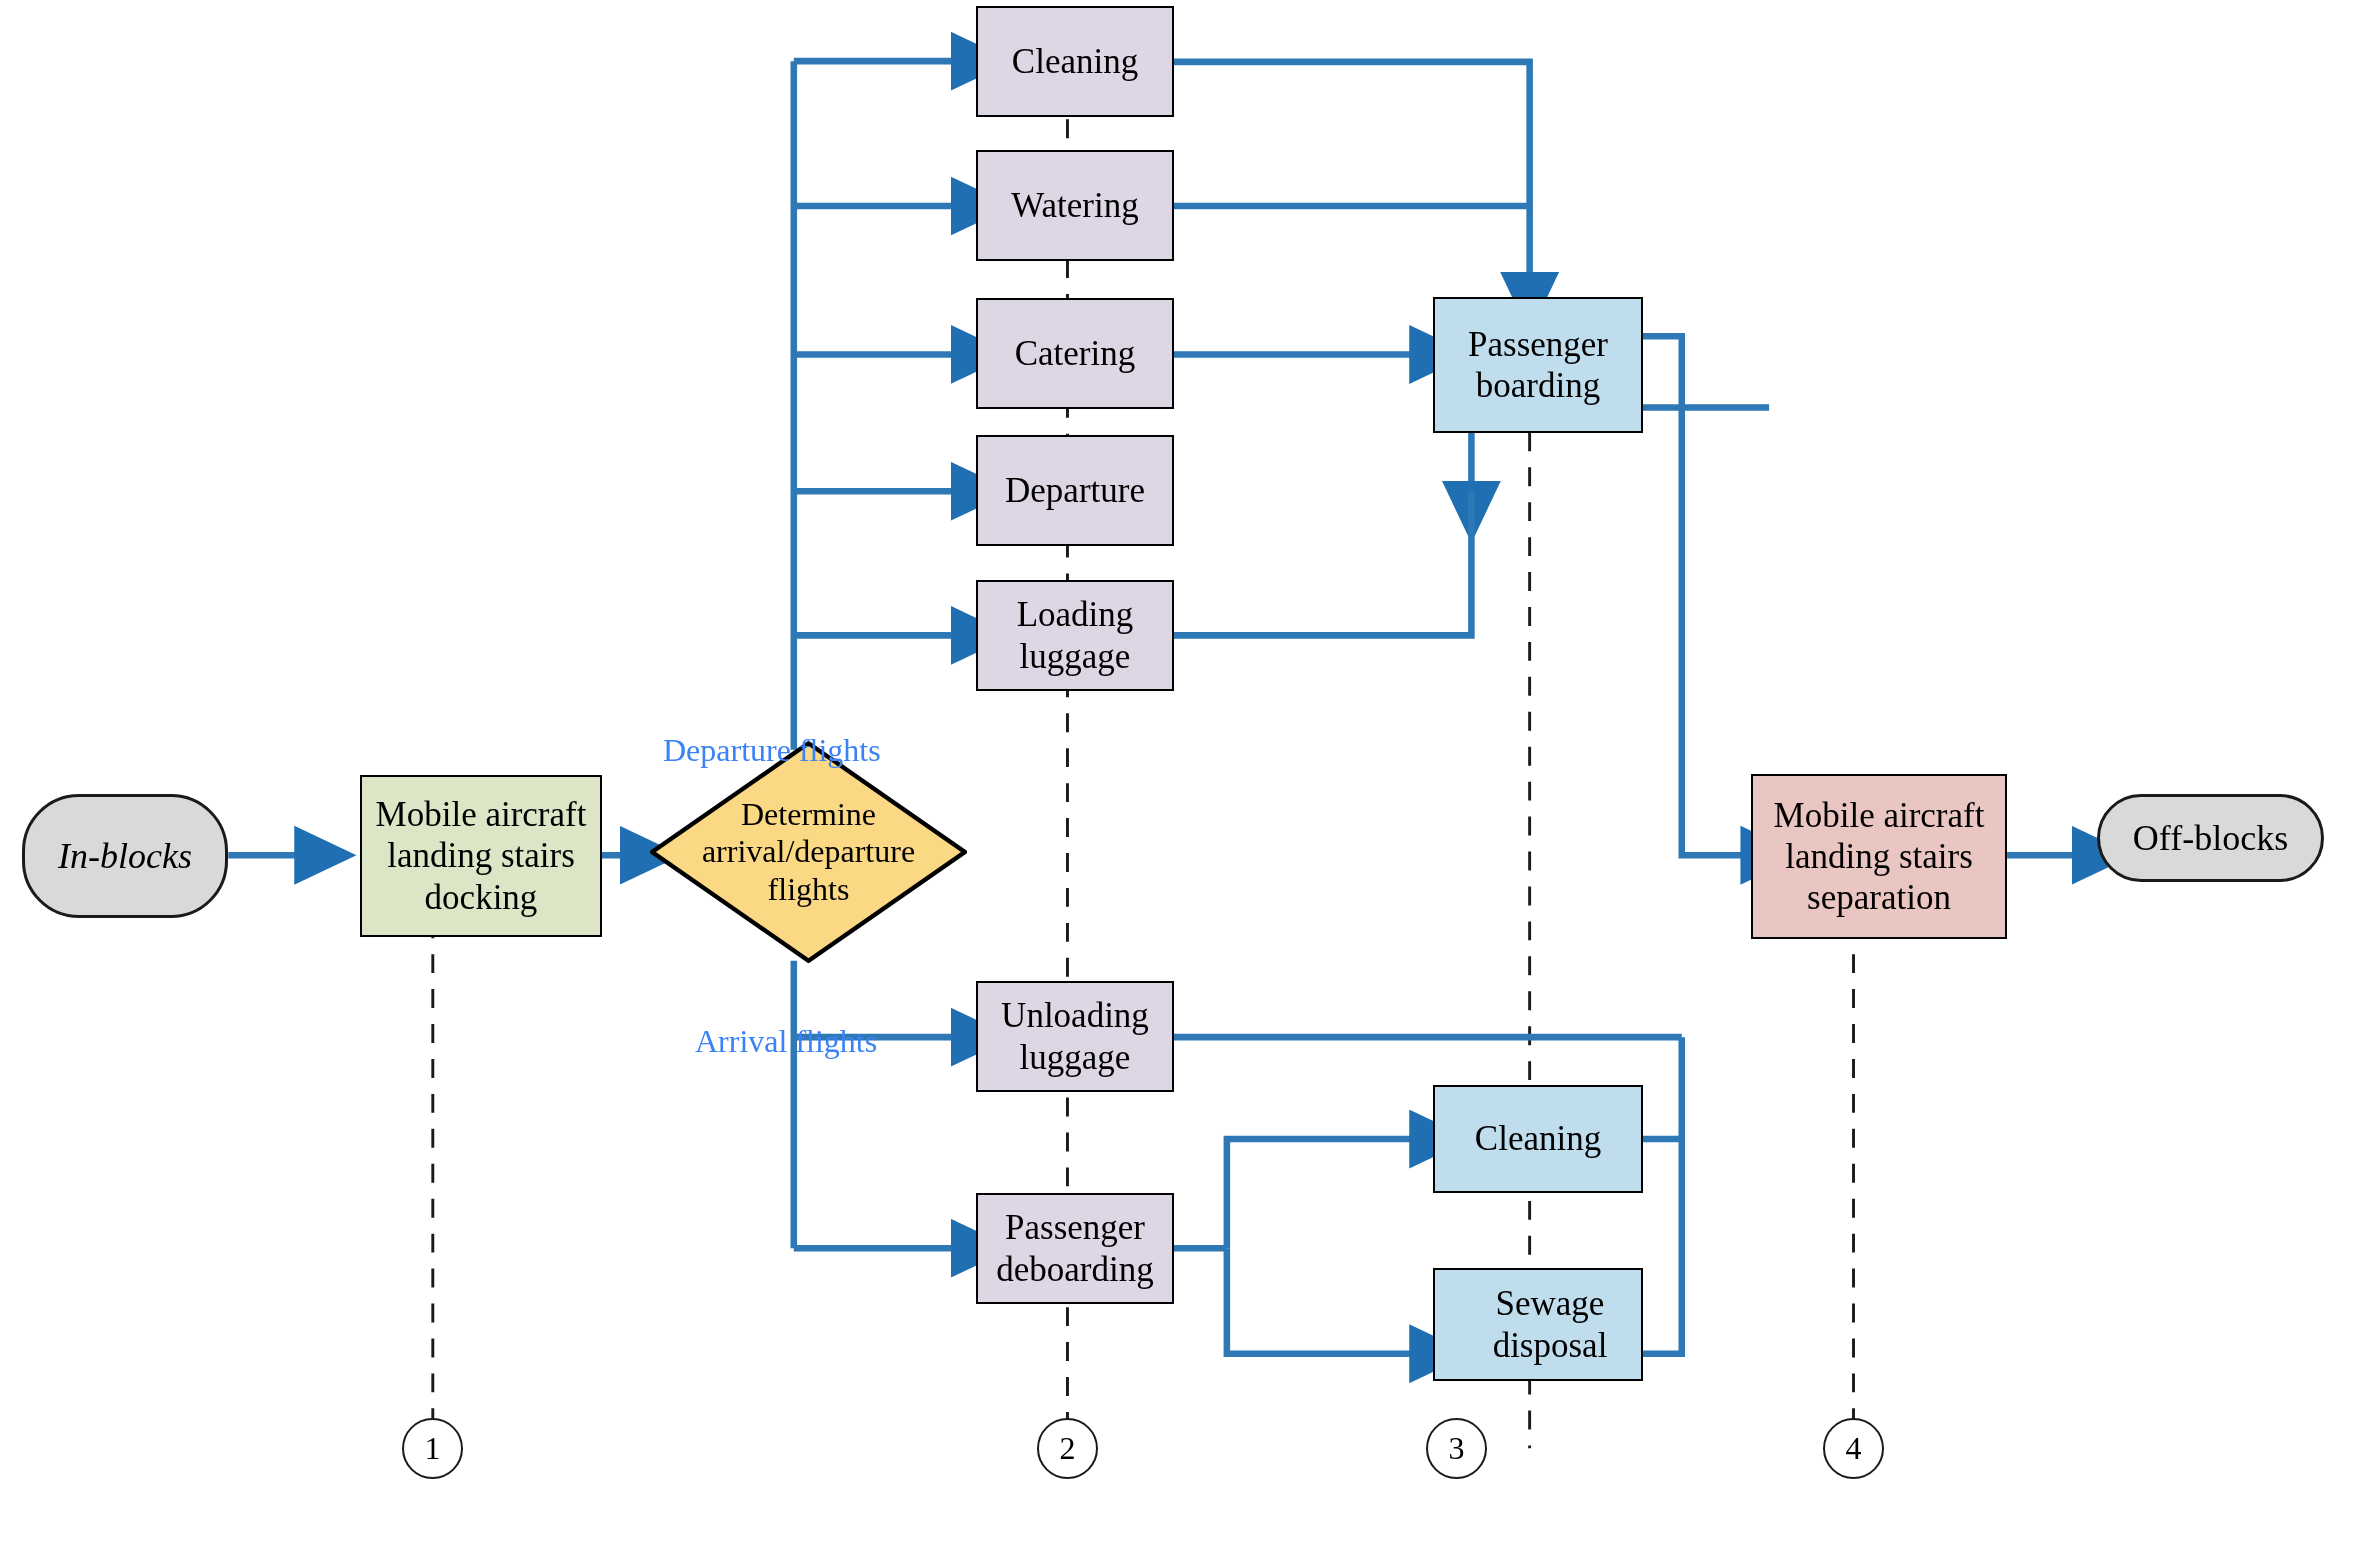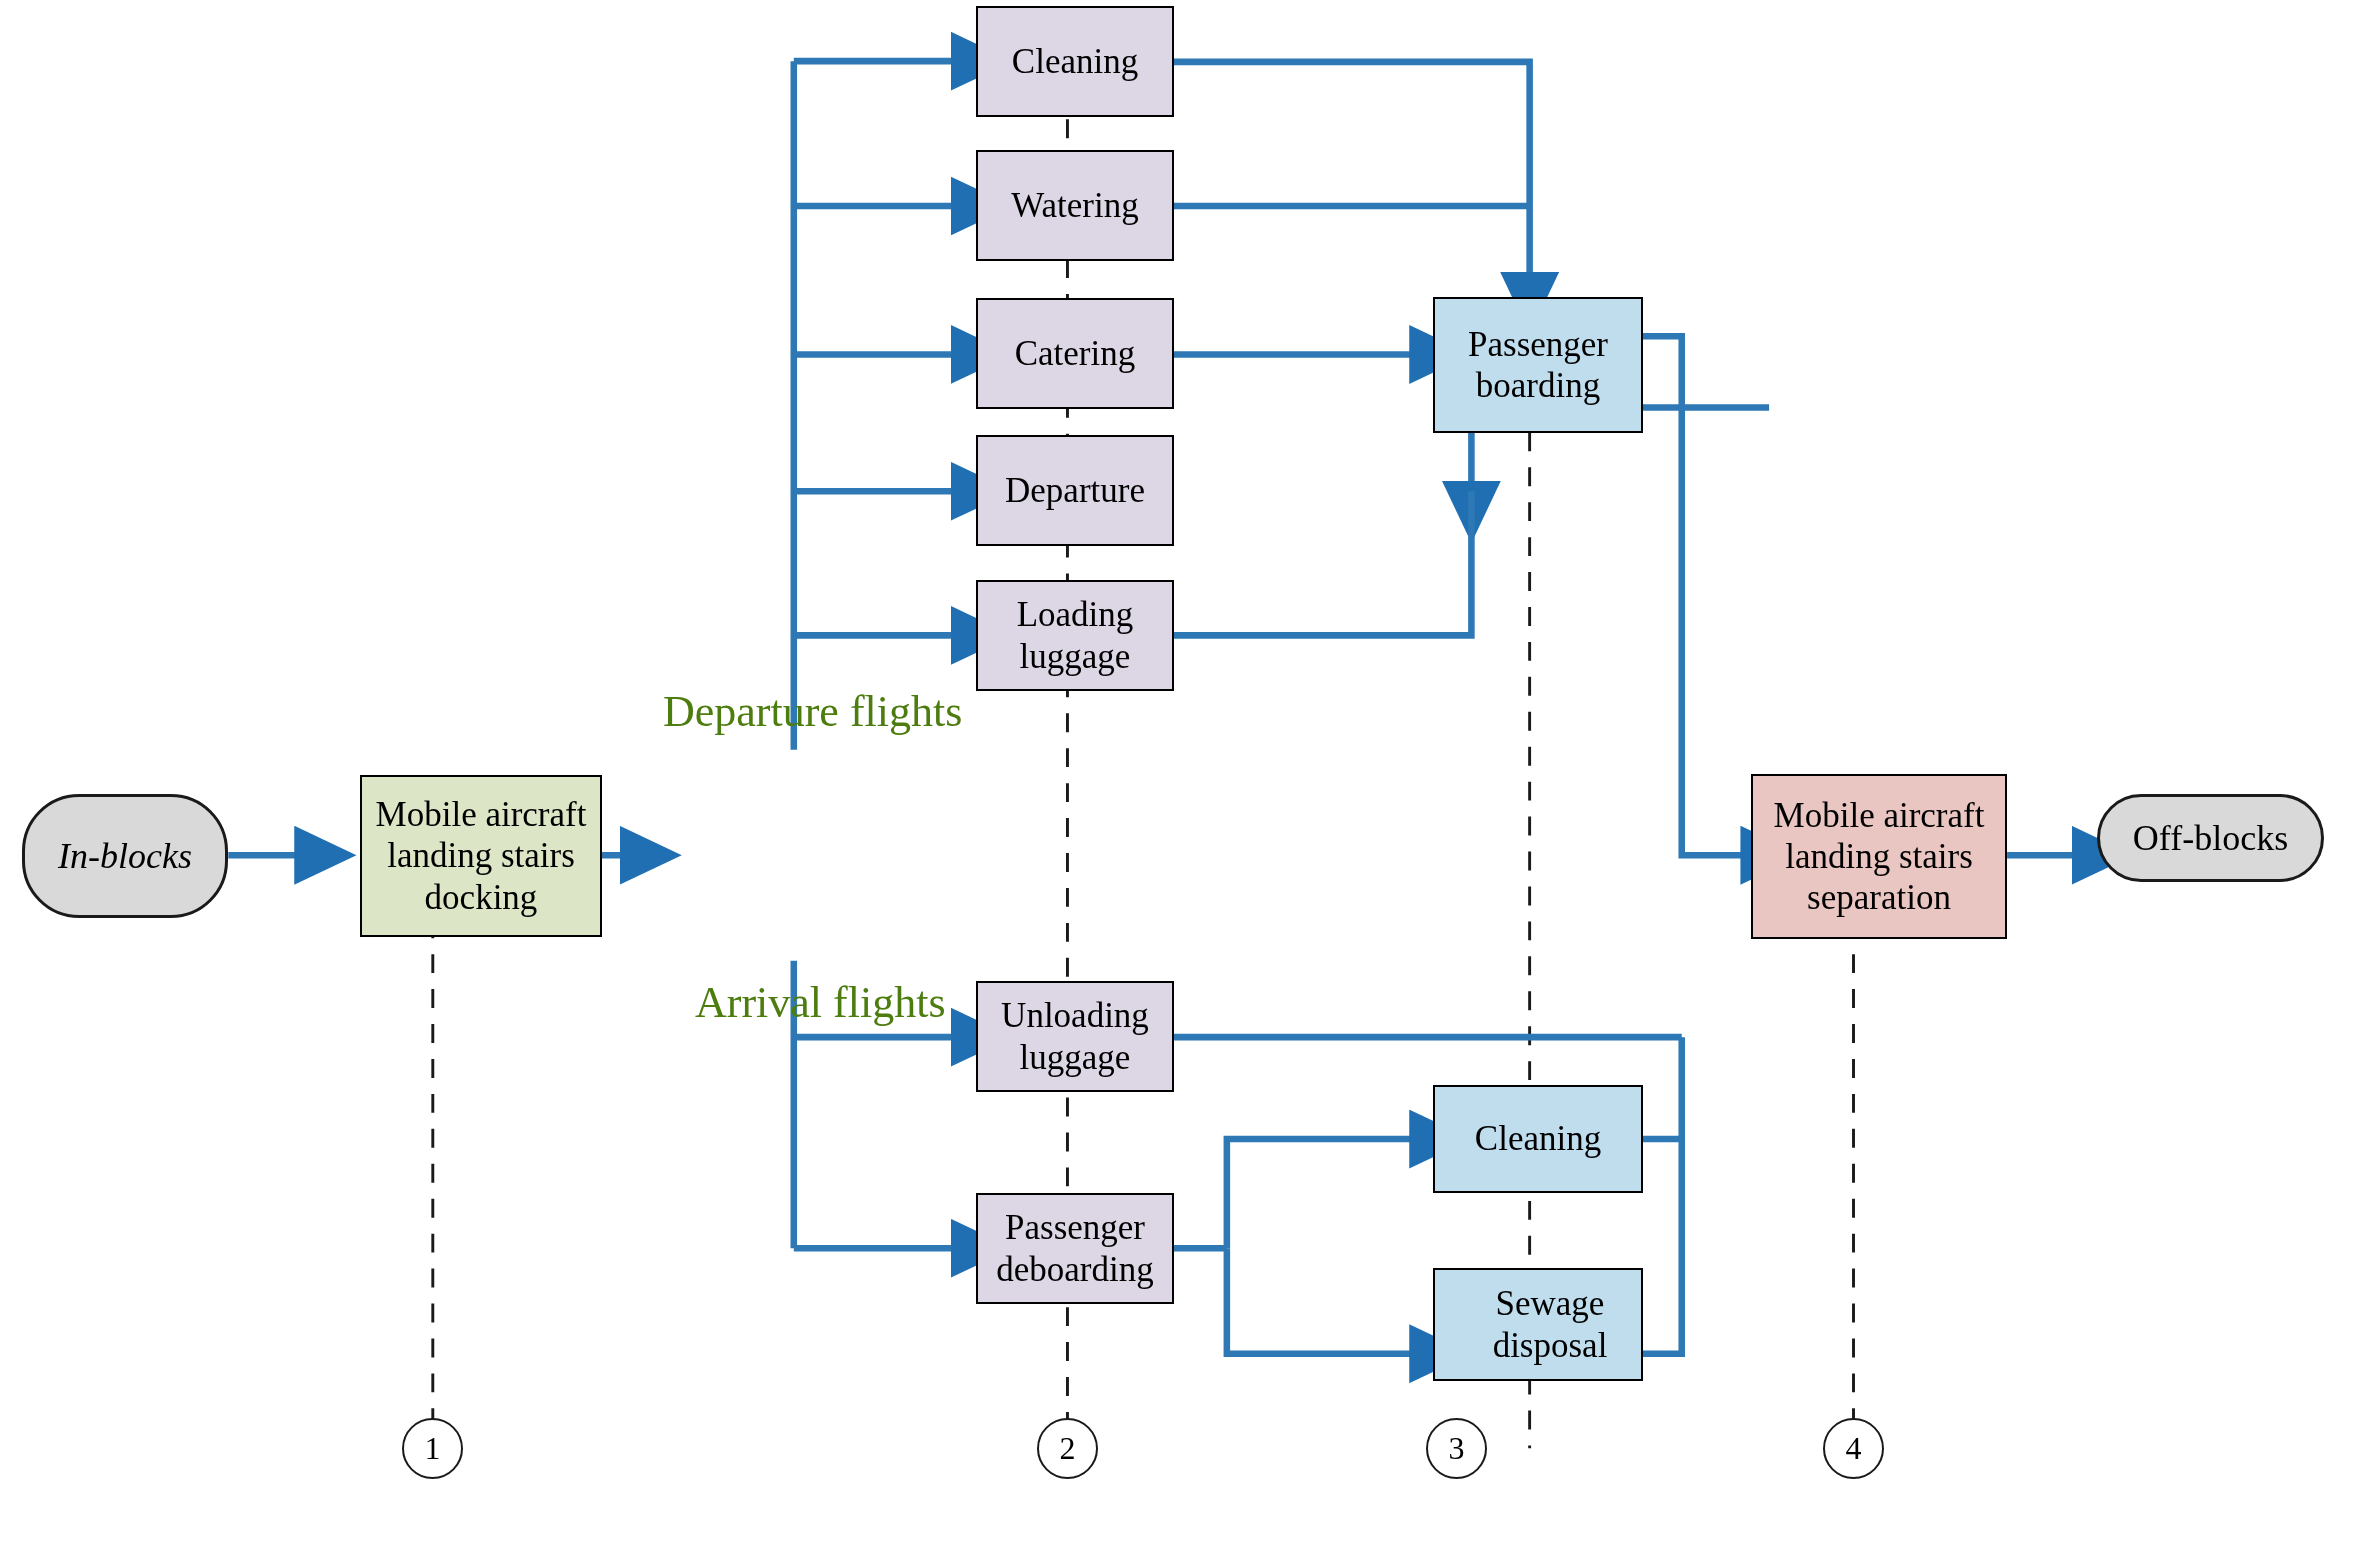--- a/index.html
+++ b/index.html
@@ -45,24 +45,25 @@
     position:absolute; left:0; top:0; width:100%; height:100%;
   }
   .diamond .dlabel {
     position:relative; z-index:2;
     font-size: 32px; line-height:1.16; text-align:center;
     width: 78%;
   }
 
   .edge-label {
     position:absolute;
-    color:#4d7c0f;
-    font-size: 44px;
+    color:#3b82f6;
+    font-size: 32px;
     white-space: nowrap;
     z-index: 6;
+    margin-top: 46px;
   }
 
   .circ-num {
     position:absolute;
     width: 61px; height: 61px;
     border: 2.2px solid #1a1a1a;
     border-radius: 50%;
     background: #ffffff;
     display:flex; align-items:center; justify-content:center;
     font-size: 32px; color:#000000;
@@ -138,20 +139,26 @@
   </svg>
 
   <div class="node terminator" style="left:22px; top:794px; width:206px; height:124px;font-style:italic;">
     <span>In-blocks</span>
   </div>
 
   <div class="node proc-green" style="left:319px; top:775px; width:242px; height:162px;margin-left:41px;">
     <span>Mobile aircraft landing stairs docking</span>
   </div>
 
+  <div class="diamond" style="left:650px; top:741px; width:317px; height:222px;">
+    <svg class="dshape" viewBox="0 0 436 305" preserveAspectRatio="none">
+      <polygon points="218,3 433,152.5 218,302 3,152.5" fill="#fad884" stroke="#000000" stroke-width="6"></polygon>
+    </svg>
+    <div class="dlabel">Determine arrival/departure flights</div>
+  </div>
 
   <div class="edge-label" style="left:663px; top:686px;">
     <span>Departure  flights</span>
   </div>
   <div class="edge-label" style="left:695px; top:977px;">
     <span>Arrival  flights</span>
   </div>
 
   <div class="node proc-lav" style="left:976px; top:5.8px; width:198px; height:111px;">
     <span>Cleaning</span>

